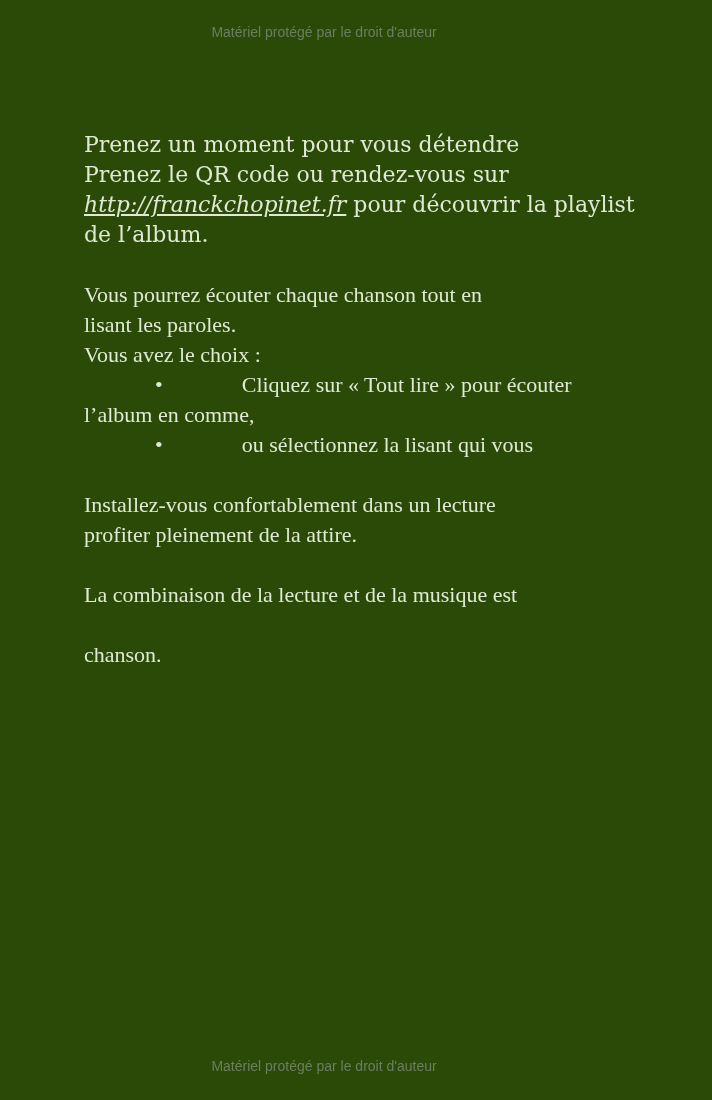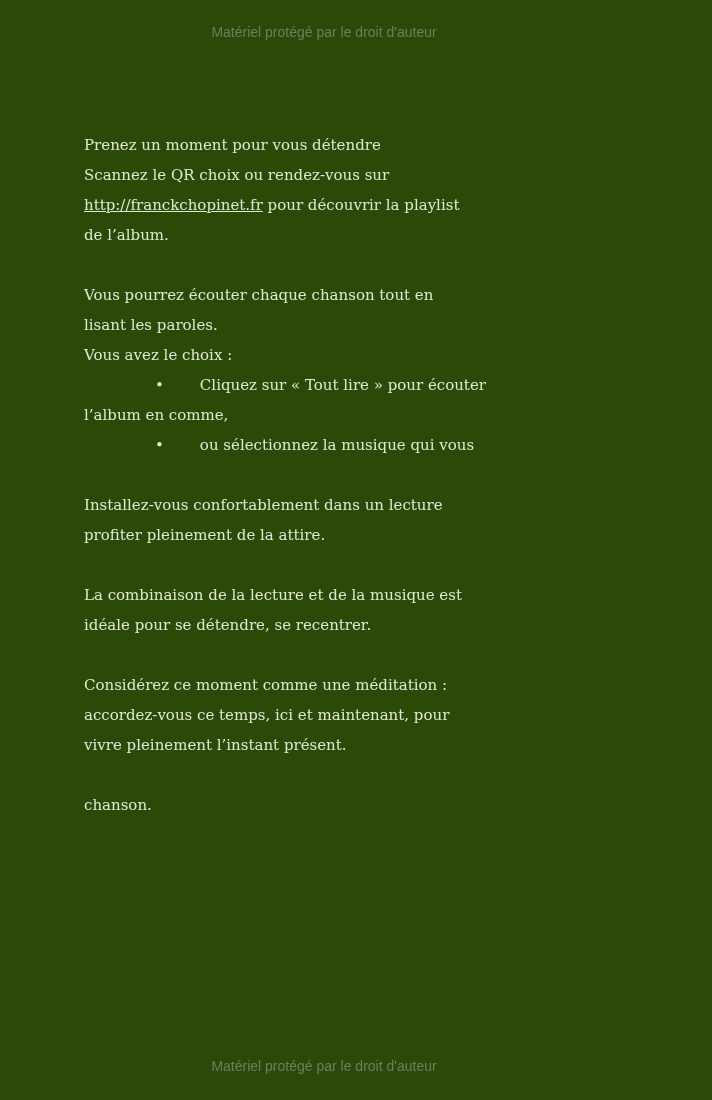--- a/index.html
+++ b/index.html
@@ -27,79 +27,74 @@
     color: var(--muted);
   }
   .copyright.top { top: 24px; }
   .copyright.bottom { top: 1058px; }
   .content {
     position: absolute;
     left: 84px;
     top: 130px;
     width: 575px;
     font-family: "DejaVu Serif", "Liberation Serif", serif;
-    font-size: 15px;
+    font-size: 22px;
     line-height: 30px;
     color: var(--fg);
   }
-  .para + .para { margin-top: 30px; }
+  .para + .para { margin-top: 30px; font-family: Liberation Serif, serif; }
   .line { white-space: nowrap; }
   .bullet-marker {
     display: inline-block;
     margin-left: 71px;
   }
   .bullet-text {
     display: inline-block;
-    margin-left: 36px;
+    margin-left: 79px;
     text-align: right;
   }
   a.link {
     color: inherit;
     text-decoration: underline;
     cursor: pointer;
+    font-style: italic;
   }
 </style>
 </head>
 <body>
 
 <div class="copyright top">Matériel protégé par le droit d'auteur</div>
 
 <div class="content">
 
   <div class="para">
     <div class="line">Prenez un moment pour vous détendre</div>
-    <div class="line">Scannez le QR choix ou rendez-vous sur</div>
+    <div class="line">Prenez le QR code ou rendez-vous sur</div>
     <div class="line"><a class="link">http://franckchopinet.fr</a><span> pour découvrir la playlist</span></div>
     <div class="line">de l’album.</div>
   </div>
 
   <div class="para">
     <div class="line">Vous pourrez écouter chaque chanson tout en</div>
     <div class="line">lisant les paroles.</div>
     <div class="line">Vous avez le choix :</div>
     <div class="line"><span class="bullet-marker">•</span><span class="bullet-text">Cliquez sur « Tout lire » pour écouter</span></div>
     <div class="line">l’album en comme,</div>
-    <div class="line"><span class="bullet-marker">•</span><span class="bullet-text">ou sélectionnez la musique qui vous</span></div>
+    <div class="line"><span class="bullet-marker">•</span><span class="bullet-text">ou sélectionnez la lisant qui vous</span></div>
   </div>
 
   <div class="para">
     <div class="line">Installez-vous confortablement dans un lecture</div>
     <div class="line">profiter pleinement de la attire.</div>
   </div>
 
   <div class="para">
     <div class="line">La combinaison de la lecture et de la musique est</div>
-    <div class="line">idéale pour se détendre, se recentrer.</div>
   </div>
 
-  <div class="para">
-    <div class="line">Considérez ce moment comme une méditation :</div>
-    <div class="line">accordez-vous ce temps, ici et maintenant, pour</div>
-    <div class="line">vivre pleinement l’instant présent.</div>
-  </div>
 
   <div class="para">
     <div class="line">chanson.</div>
   </div>
 
 </div>
 
 <div class="copyright bottom">Matériel protégé par le droit d'auteur</div>
 
 </body></html>

